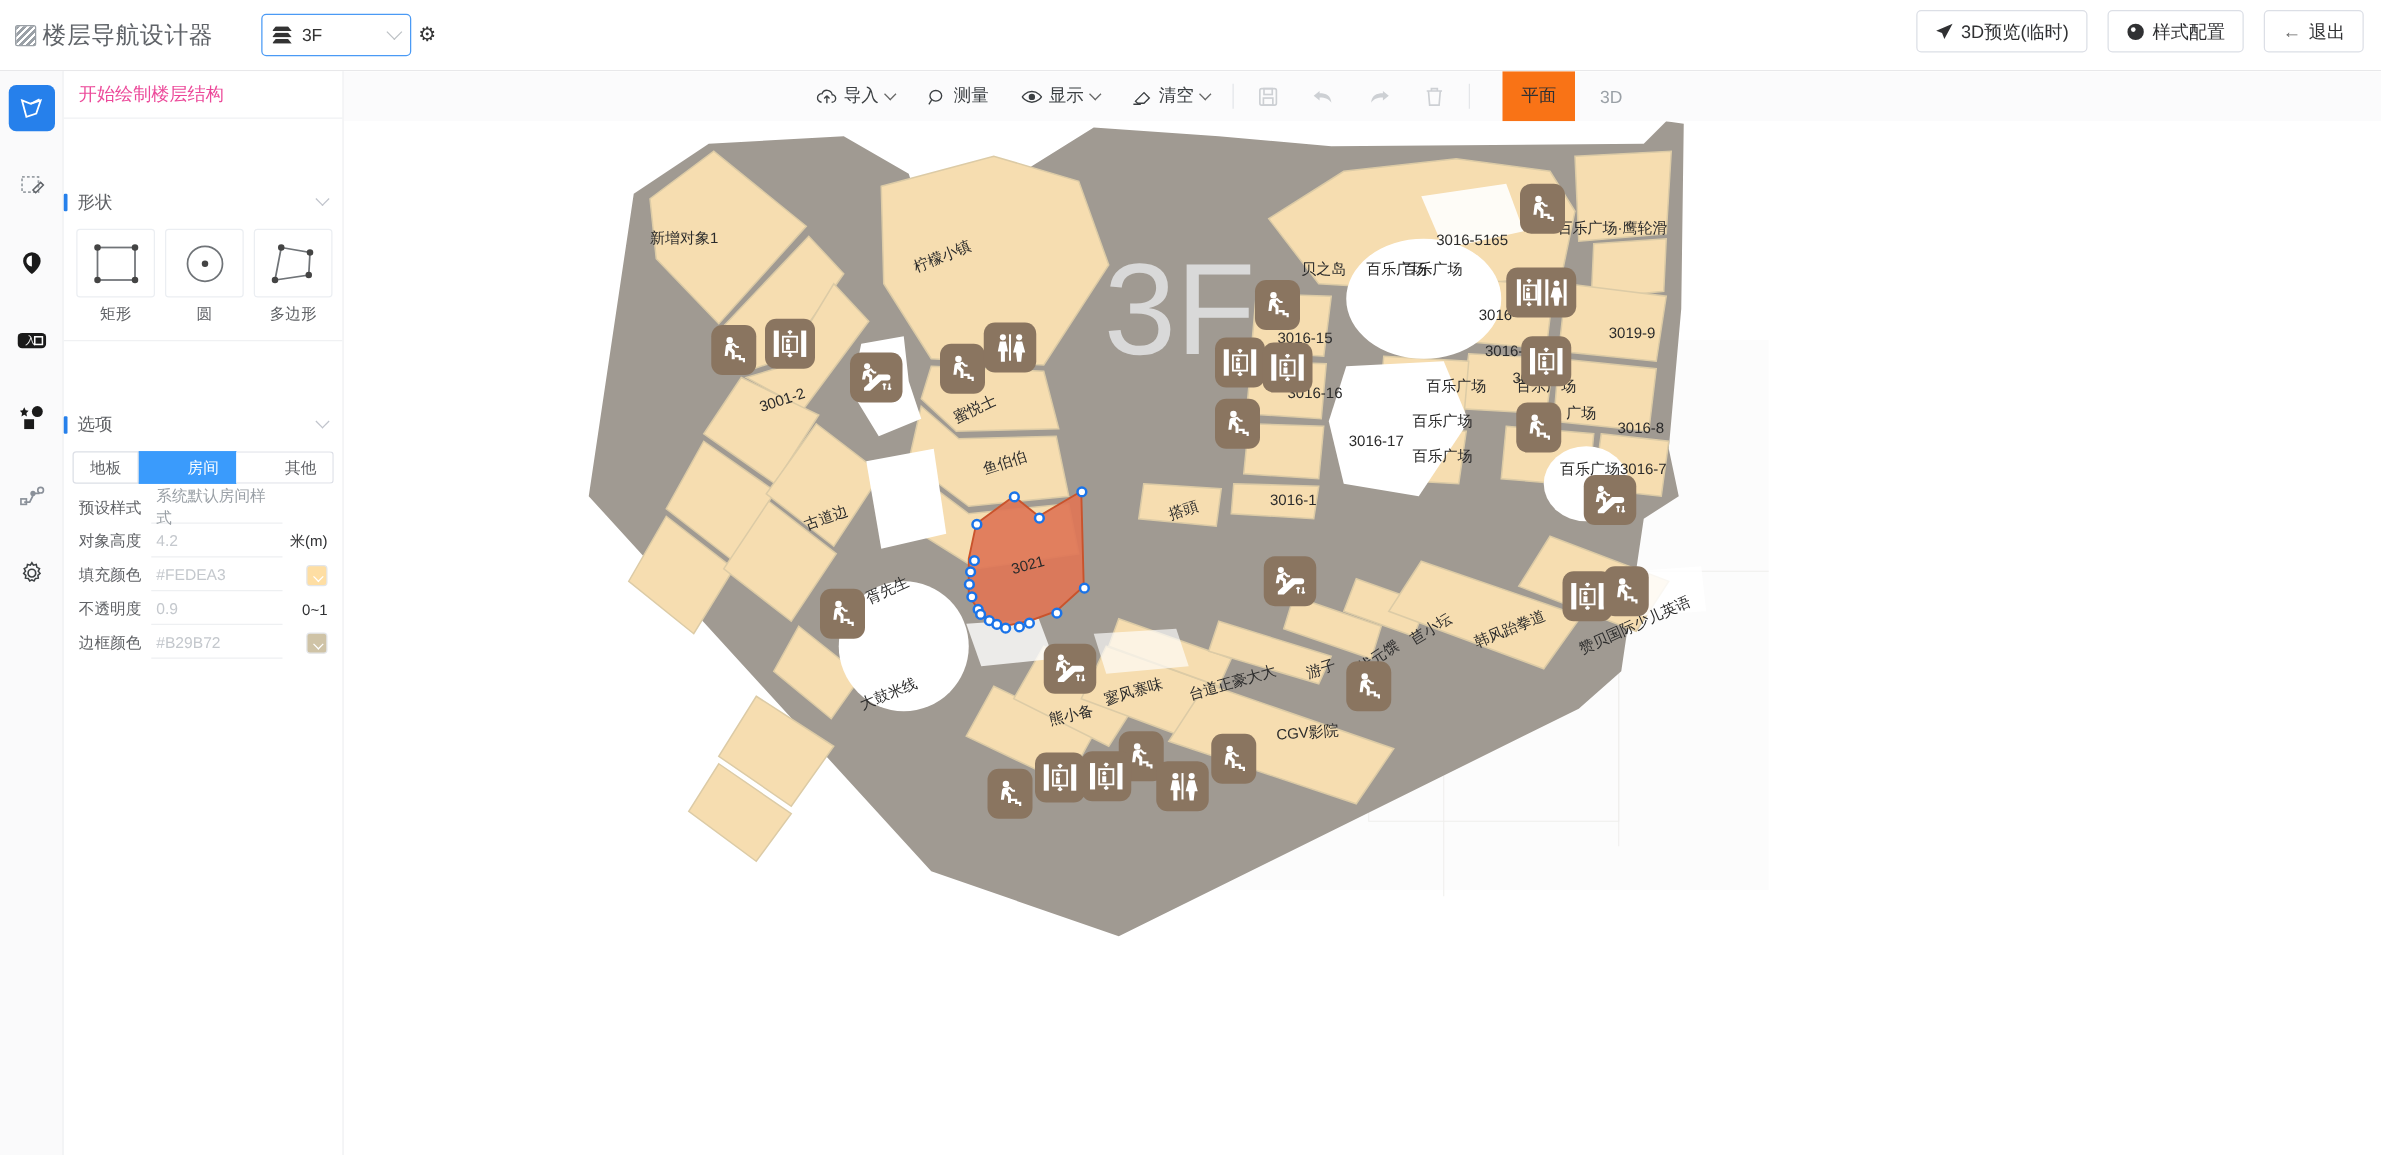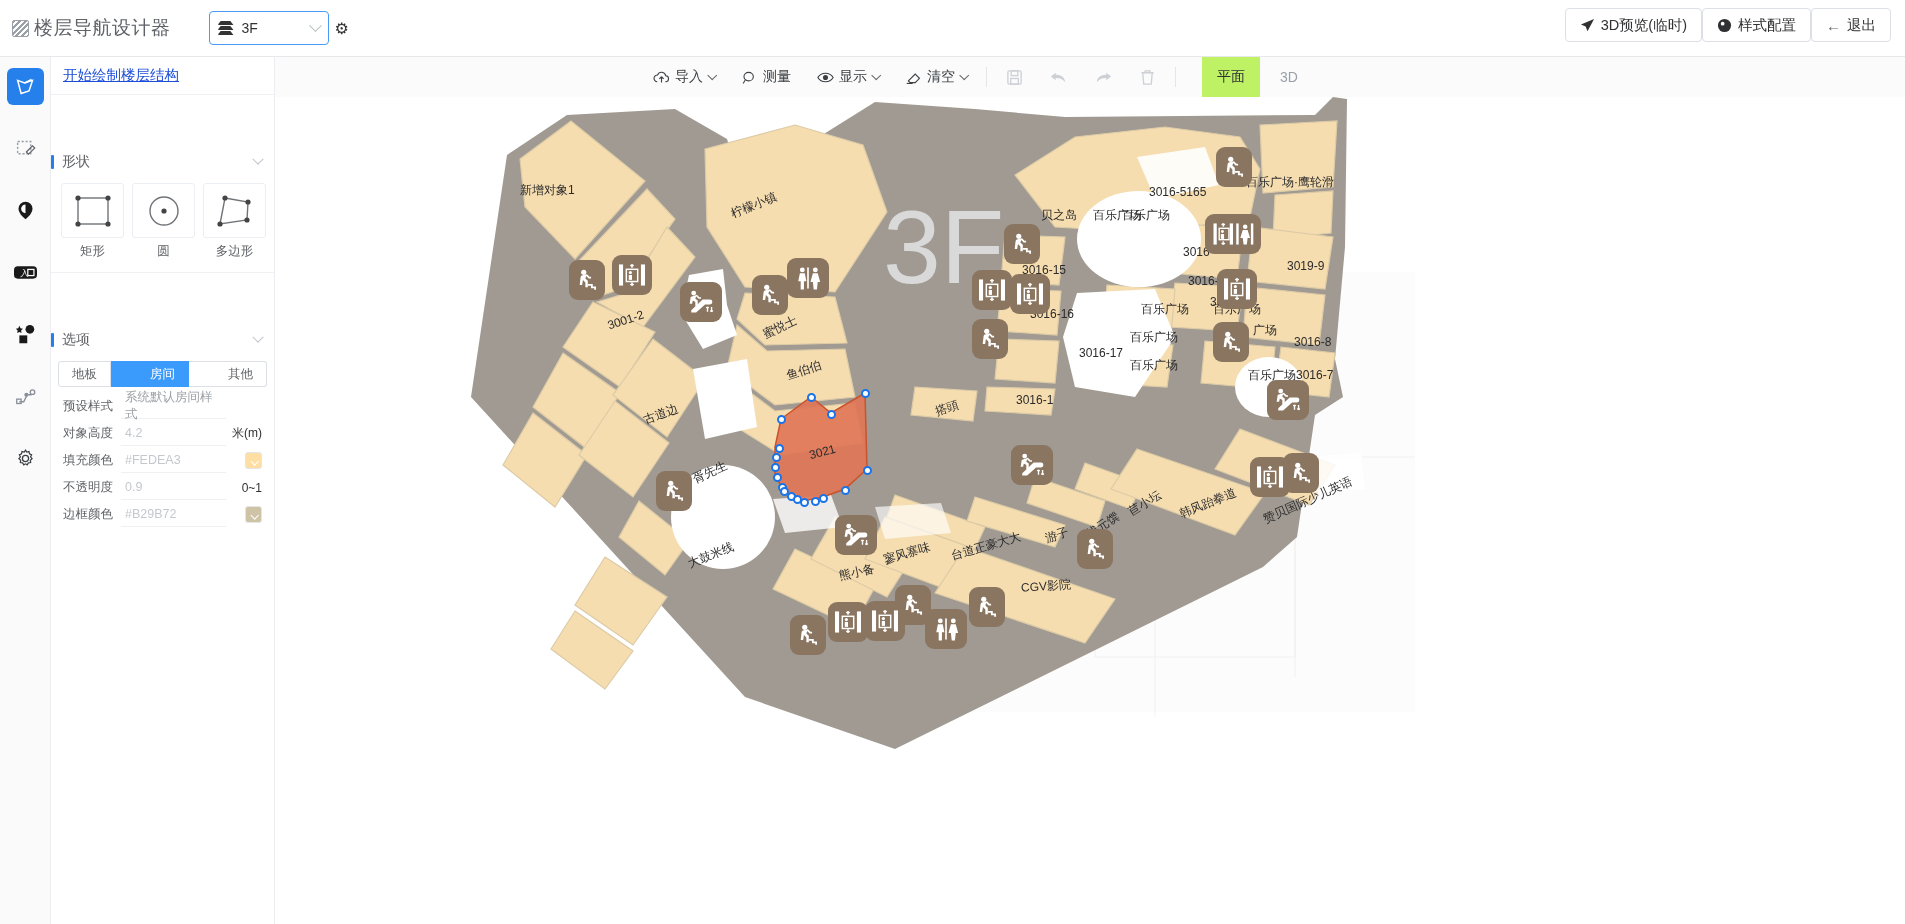--- a/index.html
+++ b/index.html
@@ -34,21 +34,21 @@
      background:#333; border-radius:1px;
      clip-path: polygon(20% 0, 80% 0, 100% 100%, 0% 100%); }
   .floor-select .layers i:nth-child(1){ top:0; }
   .floor-select .layers i:nth-child(2){ top:5px; }
   .floor-select .layers i:nth-child(3){ top:10px; }
   .floor-val { flex:1; font-size:14px; }
   .chev { width:9px;height:9px;border-right:1.6px solid #bcc0c4;border-bottom:1.6px solid #bcc0c4;
           transform:rotate(45deg) translate(-2px,-2px); }
   .gear-btn { margin-left:6px; font-size:16px; color:#333; cursor:pointer; }
 
-  .hdr-right { position:absolute; right:14px; top:8px; display:flex; gap:0; }
+  .hdr-right { position:absolute; right:14px; top:8px; display:flex; gap:16px; }
   .hbtn {
     height:34px; padding:0 14px; border:1px solid #dcdfe6; border-radius:4px;
     background:#fff; display:flex; align-items:center; gap:6px;
     font-size:14.5px; color:#303133; cursor:pointer; white-space:nowrap;
   }
 
   
   .rail {
     position:absolute; left:0; top:57px; width:51px; height:867px;
     background:#fafafb; border-right:1px solid #ebedf0;
@@ -56,21 +56,21 @@
   }
   .rail-item { width:37px;height:37px;border-radius:6px; display:flex;align-items:center;justify-content:center;
                cursor:pointer; font-size:19px; color:#3c4043; }
   .rail-item.active { background:#2680eb; color:#fff; }
   .rail-item svg { display:block; }
 
   
   .panel { position:absolute; left:51px; top:57px; width:224px; height:867px;
            background:#fff; border-right:1px solid #ebedf0; }
   .panel-head { height:38px; display:flex; align-items:center; padding-left:12px;
-                font-size:14.5px; color:#1d4ed8; border-bottom:1px solid #f0f1f3;text-decoration:underline; }
+                font-size:14.5px; color:#ec4899; border-bottom:1px solid #f0f1f3; }
   .sec { border-bottom:1px solid #f0f1f3; padding:10px 0 12px; }
   .sec-title { display:flex; align-items:center; justify-content:space-between;
                padding:0 12px 0 0; margin-bottom:12px;margin-top:48px; }
   .sec-title .lt { display:flex; align-items:center; gap:8px; font-size:14px; color:#606266; }
   .sec-title .bar { width:3px; height:14px; background:#2680eb; border-radius:1px; }
   .sec-title .cv { width:8px;height:8px;border-right:1.5px solid #c0c4cc;border-bottom:1.5px solid #c0c4cc;
                    transform:rotate(45deg) translate(-2px,-2px); }
   .shapes { display:flex; gap:8px; padding:0 10px; }
   .shape-cell { width:63px; text-align:center; cursor:pointer; }
   .shape-box { width:63px;height:55px;border:1px solid #ebeef2;border-radius:3px;
@@ -104,21 +104,21 @@
   .tb-spacer { width:365px; }
   .tb-item { height:40px; padding:0 13px; display:flex; align-items:center; gap:5px;
              font-size:14px; color:#3c4043; cursor:pointer; }
   .tb-item.dis { color:#cdd0d4; cursor:default; }
   .tb-div { width:1px; height:20px; background:#e4e6e9; margin:0 6px; }
   .tb-caret { width:7px;height:7px;border-right:1.4px solid #666;border-bottom:1.4px solid #666;
               transform:rotate(45deg) translate(-1px,-2px); }
   .tb-tabs { display:flex; margin-left:20px; }
   .tb-tab { width:58px; height:40px; display:flex; align-items:center; justify-content:center;
             font-size:14px; color:#9aa0a6; cursor:pointer; }
-  .tb-tab.on { color:#303133; background:#bef264; }
+  .tb-tab.on { color:#303133; background:#f97316; }
 
   .map { position:absolute; left:0; top:40px; width:1630px; height:827px; background:#fff; }
 
   
   .statusbar { position:absolute; left:275px; bottom:0; width:1630px; height:42px;
                background:#fff; border-top:1px solid #ebedf0;
                display:flex; align-items:center; justify-content:flex-end; padding-right:14px; gap:18px; }
   .cbx { display:flex; align-items:center; gap:7px; font-size:13.5px; color:#606266; cursor:pointer; }
   .box { width:14px;height:14px;border:1px solid #dcdfe6;border-radius:2px;background:#fff; }
   .box.on { background:#409eff;border-color:#409eff; position:relative; }

